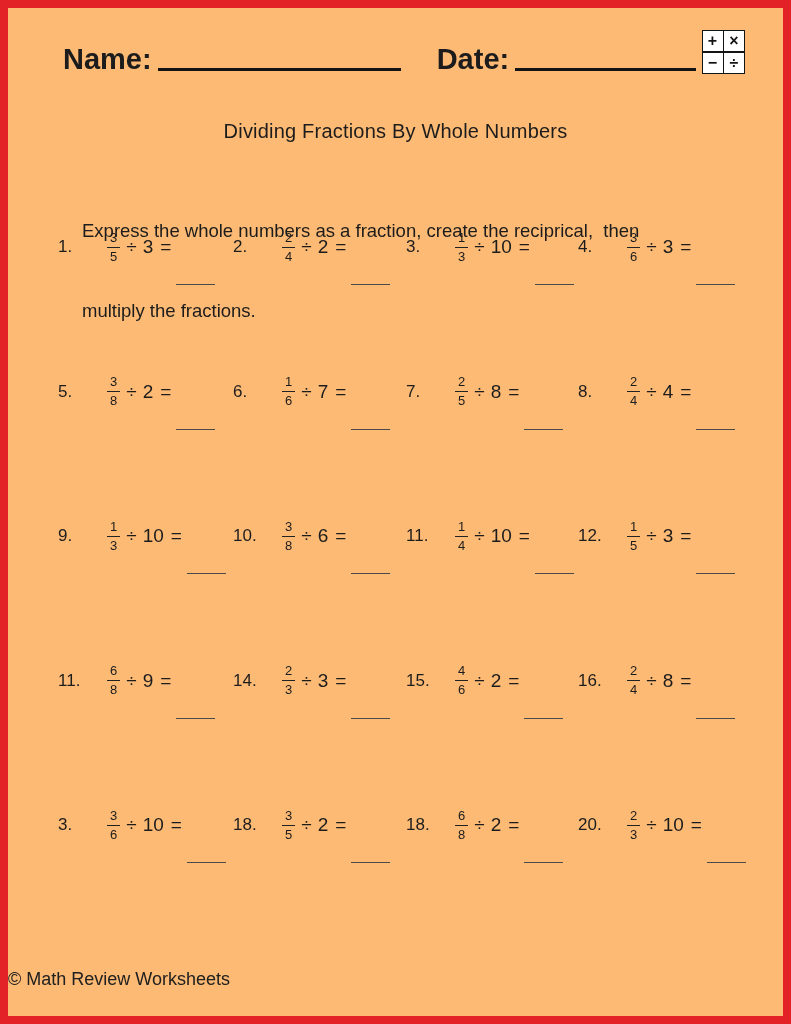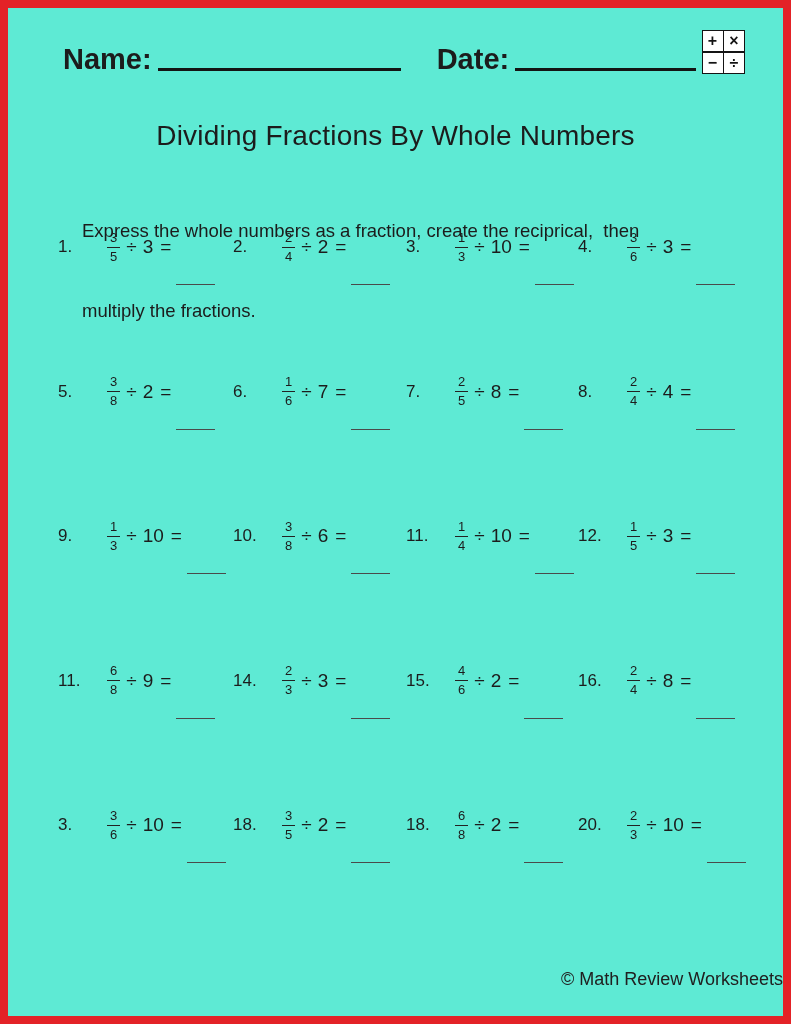--- a/index.html
+++ b/index.html
@@ -2,21 +2,21 @@
 <html><head>
 <meta charset="utf-8">
 <style>
   html, body { margin: 0; padding: 0; background: #ffffff; }
   .page {
     position: relative;
     width: 791px;
     height: 1024px;
     box-sizing: border-box;
     border: 8px solid #e32227;
-    background: #5eead4;
+    background: #fdba74;
     font-family: "Liberation Sans", sans-serif;
     color: #1c1c1c;
     overflow: hidden;
   }
 
   
   .header {
     position: absolute;
     left: 55px;
     right: 38px;
@@ -58,21 +58,21 @@
     justify-content: center;
   }
 
   
   .title {
     position: absolute;
     top: 112px;
     left: 0;
     width: 100%;
     text-align: center;
-    font-size: 28px;
+    font-size: 20px;
     font-weight: 500;
     letter-spacing: 0.2px;
   }
   .instructions {
     position: absolute;
     left: 50px;
     top: 157px;
     font-size: 18.5px;
     line-height: 26.5px;
     white-space: pre-wrap;
@@ -123,21 +123,21 @@
     align-self: flex-end;
     margin-bottom: -15px;
   }
 
   
   .footer {
     position: absolute;
     bottom: 26px;
     left: 0;
     width: 100%;
-    text-align: right;
+    text-align: left;
     font-size: 18px;
     font-weight: 500;
     color: #202020;
   }
 </style>
 </head>
 <body>
 
 <div class="page">
 

